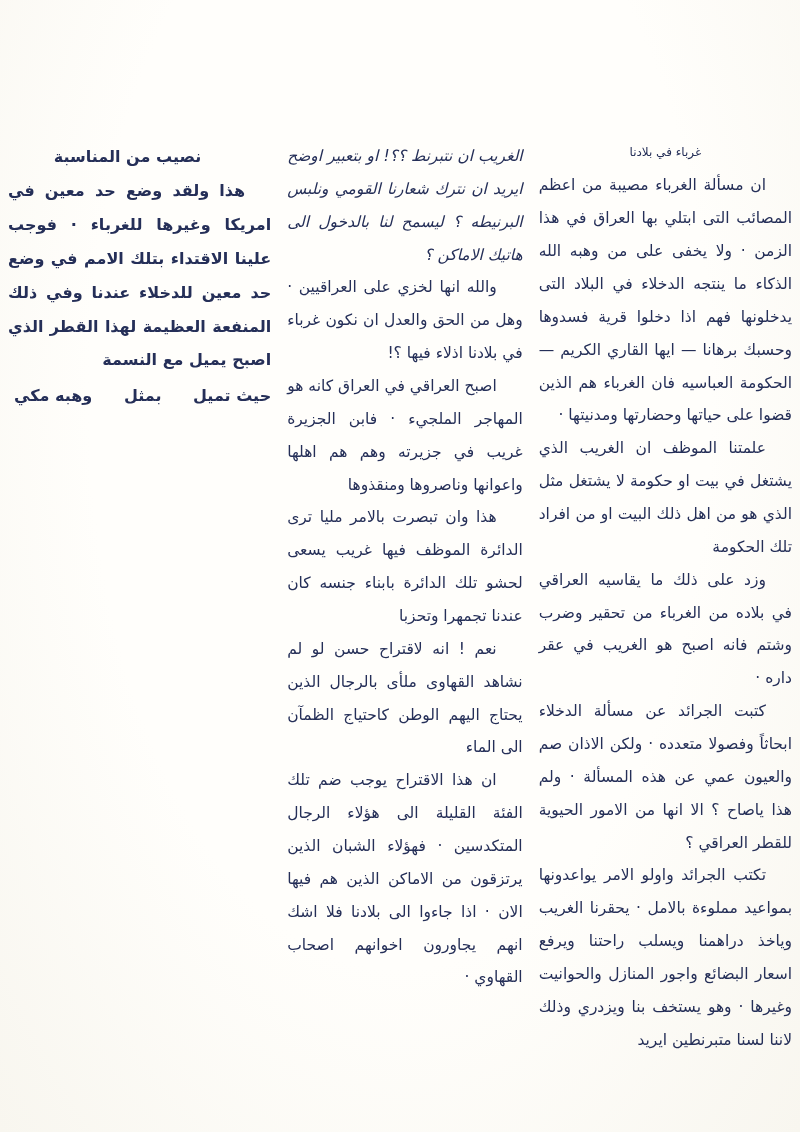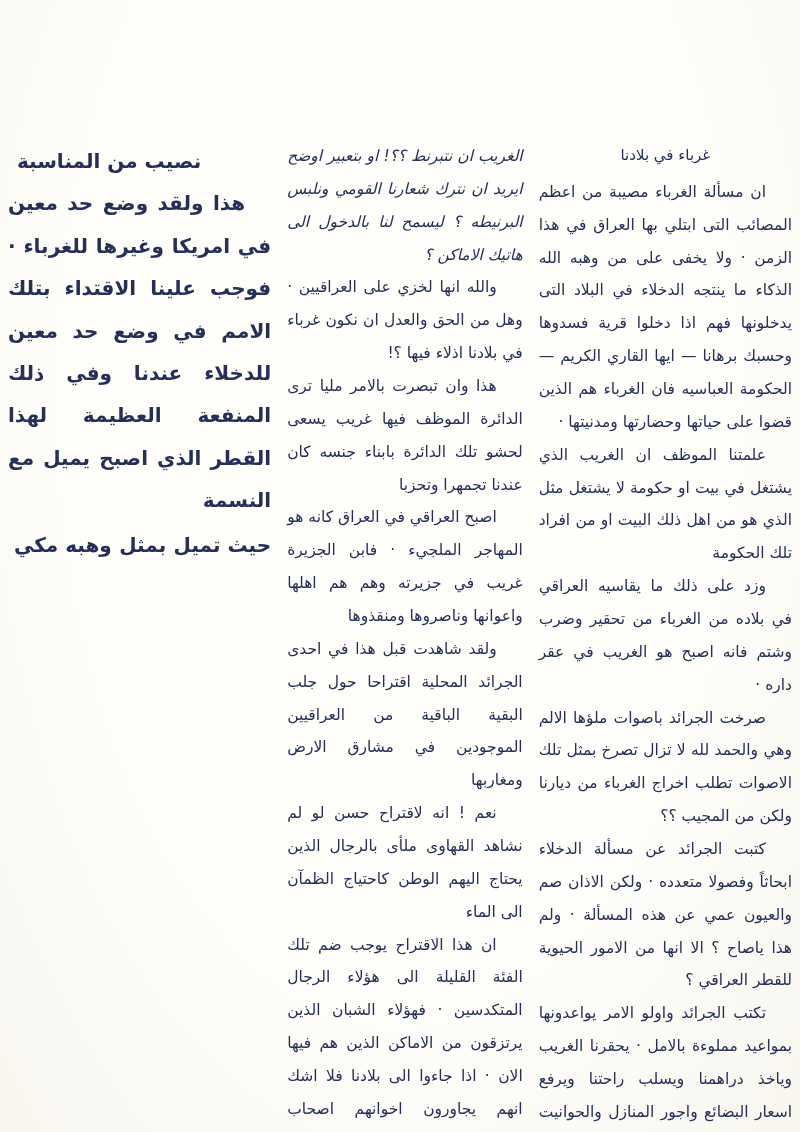--- a/index.html
+++ b/index.html
@@ -31,30 +31,30 @@
     align-items: flex-start;
   }
   .col {
     text-align: justify;
     font-size: 15.5px;
     line-height: 2.12;
     letter-spacing: 0.2px;
   }
   .col-right  { width: 256px; }
   .col-middle { width: 238px; }
-  .col-left   { width: 266px; font-weight: bold; font-size: 20px; }
+  .col-left   { width: 266px; font-weight: bold; font-size: 16px; }
   .col p {
     margin: 0;
     text-indent: 26px;
   }
   .col p.p-cont { text-indent: 0; font-style: italic; }
   .article-title {
     margin: 0 0 4px 0;
     font-weight: normal;
-    font-size: 15px;
+    font-size: 12px;
     text-align: center;
     text-indent: 0;
     letter-spacing: 1px;
   }
   .lead-line {
     margin: 0;
     text-indent: 0;
     text-align: right;
     padding-right: 44px;
   }
@@ -71,31 +71,29 @@
 
 <div class="paper"></div>
 
 <div class="content">
 
   <div class="col col-right">
     <h1 class="article-title">غرباء في بلادنا</h1>
     <p>ان مسألة الغرباء مصيبة من اعظم المصائب التى ابتلي بها العراق في هذا الزمن · ولا يخفى على من وهبه الله الذكاء ما ينتجه الدخلاء في البلاد التى يدخلونها فهم اذا دخلوا قرية فسدوها وحسبك برهانا — ايها القاري الكريم — الحكومة العباسيه فان الغرباء هم الذين قضوا على حياتها وحضارتها ومدنيتها ·</p>
     <p>علمتنا الموظف ان الغريب الذي يشتغل في بيت او حكومة لا يشتغل مثل الذي هو من اهل ذلك البيت او من افراد تلك الحكومة</p>
     <p>وزد على ذلك ما يقاسيه العراقي في بلاده من الغرباء من تحقير وضرب وشتم فانه اصبح هو الغريب في عقر داره ·</p>
-    <p>صرخت الجرائد باصوات ملؤها الالم وهي والحمد لله لا تزال تصرخ بمثل تلك الاصوات تطلب اخراج الغرباء من ديارنا ولكن من المجيب ؟؟</p>
     <p>كتبت الجرائد عن مسألة الدخلاء ابحاثاً وفصولا متعدده · ولكن الاذان صم والعيون عمي عن هذه المسألة · ولم هذا ياصاح ؟ الا انها من الامور الحيوية للقطر العراقي ؟</p>
     <p>تكتب الجرائد واولو الامر يواعدونها بمواعيد مملوءة بالامل · يحقرنا الغريب وياخذ دراهمنا ويسلب راحتنا ويرفع اسعار البضائع واجور المنازل والحوانيت وغيرها · وهو يستخف بنا ويزدري وذلك لاننا لسنا متبرنطين ايريد</p>
   </div>
 
   <div class="col col-middle">
     <p class="p-cont">الغريب ان نتبرنط ؟؟! او بتعبير اوضح ايريد ان نترك شعارنا القومي ونلبس البرنيطه ؟ ليسمح لنا بالدخول الى هاتيك الاماكن ؟</p>
     <p>والله انها لخزي على العراقيين · وهل من الحق والعدل ان نكون غرباء في بلادنا اذلاء فيها ؟!</p>
+    <p>اصبح العراقي في العراق كانه هو المهاجر الملجيء · فابن الجزيرة غريب في جزيرته وهم هم اهلها واعوانها وناصروها ومنقذوها</p>
     <p>هذا وان تبصرت بالامر مليا ترى الدائرة الموظف فيها غريب يسعى لحشو تلك الدائرة بابناء جنسه كان عندنا تجمهرا وتحزبا</p>
-    <p>اصبح العراقي في العراق كانه هو المهاجر الملجيء · فابن الجزيرة غريب في جزيرته وهم هم اهلها واعوانها وناصروها ومنقذوها</p>
-    <p>ولقد شاهدت قبل هذا في احدى الجرائد المحلية اقتراحا حول جلب البقية الباقية من العراقيين الموجودين في مشارق الارض ومغاربها</p>
     <p>نعم ! انه لاقتراح حسن لو لم نشاهد القهاوى ملأى بالرجال الذين يحتاج اليهم الوطن كاحتياج الظمآن الى الماء</p>
     <p>ان هذا الاقتراح يوجب ضم تلك الفئة القليلة الى هؤلاء الرجال المتكدسين · فهؤلاء الشبان الذين يرتزقون من الاماكن الذين هم فيها الان · اذا جاءوا الى بلادنا فلا اشك انهم يجاورون اخوانهم اصحاب القهاوي ·</p>
 
   </div>
 
   <div class="col col-left">
     <p class="lead-line">نصيب من المناسبة</p>
     <p>هذا ولقد وضع حد معين في امريكا وغيرها للغرباء · فوجب علينا الاقتداء بتلك الامم في وضع حد معين للدخلاء عندنا وفي ذلك المنفعة العظيمة لهذا القطر الذي اصبح يميل مع النسمة</p>
     <div class="signature-line">
       <span>حيث تميل</span>

